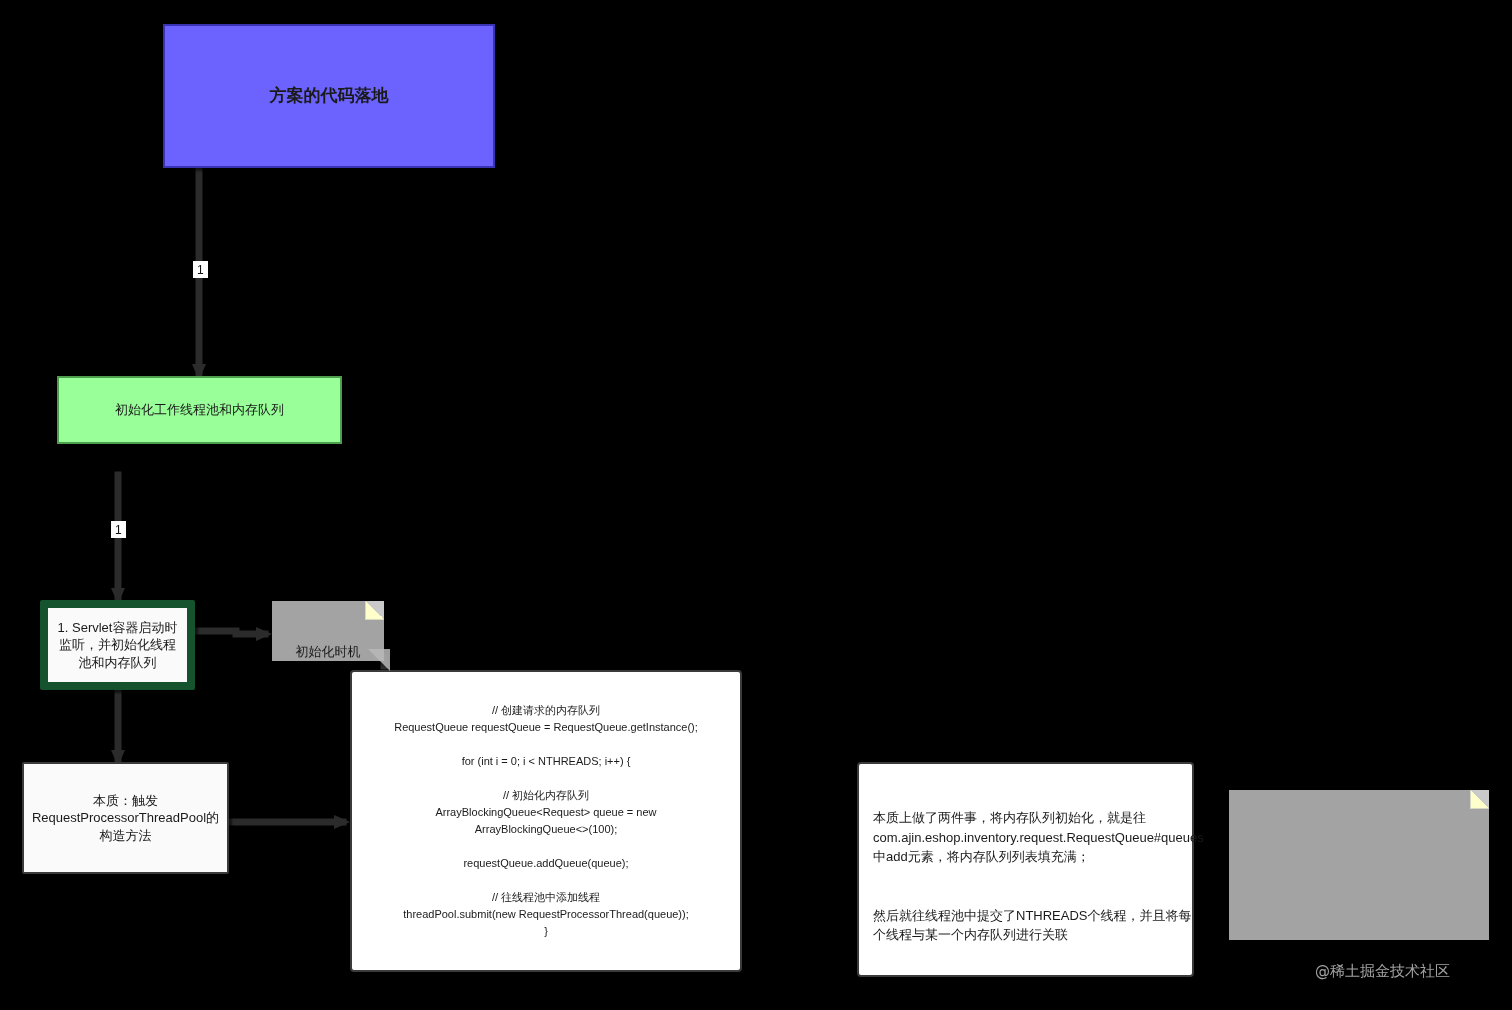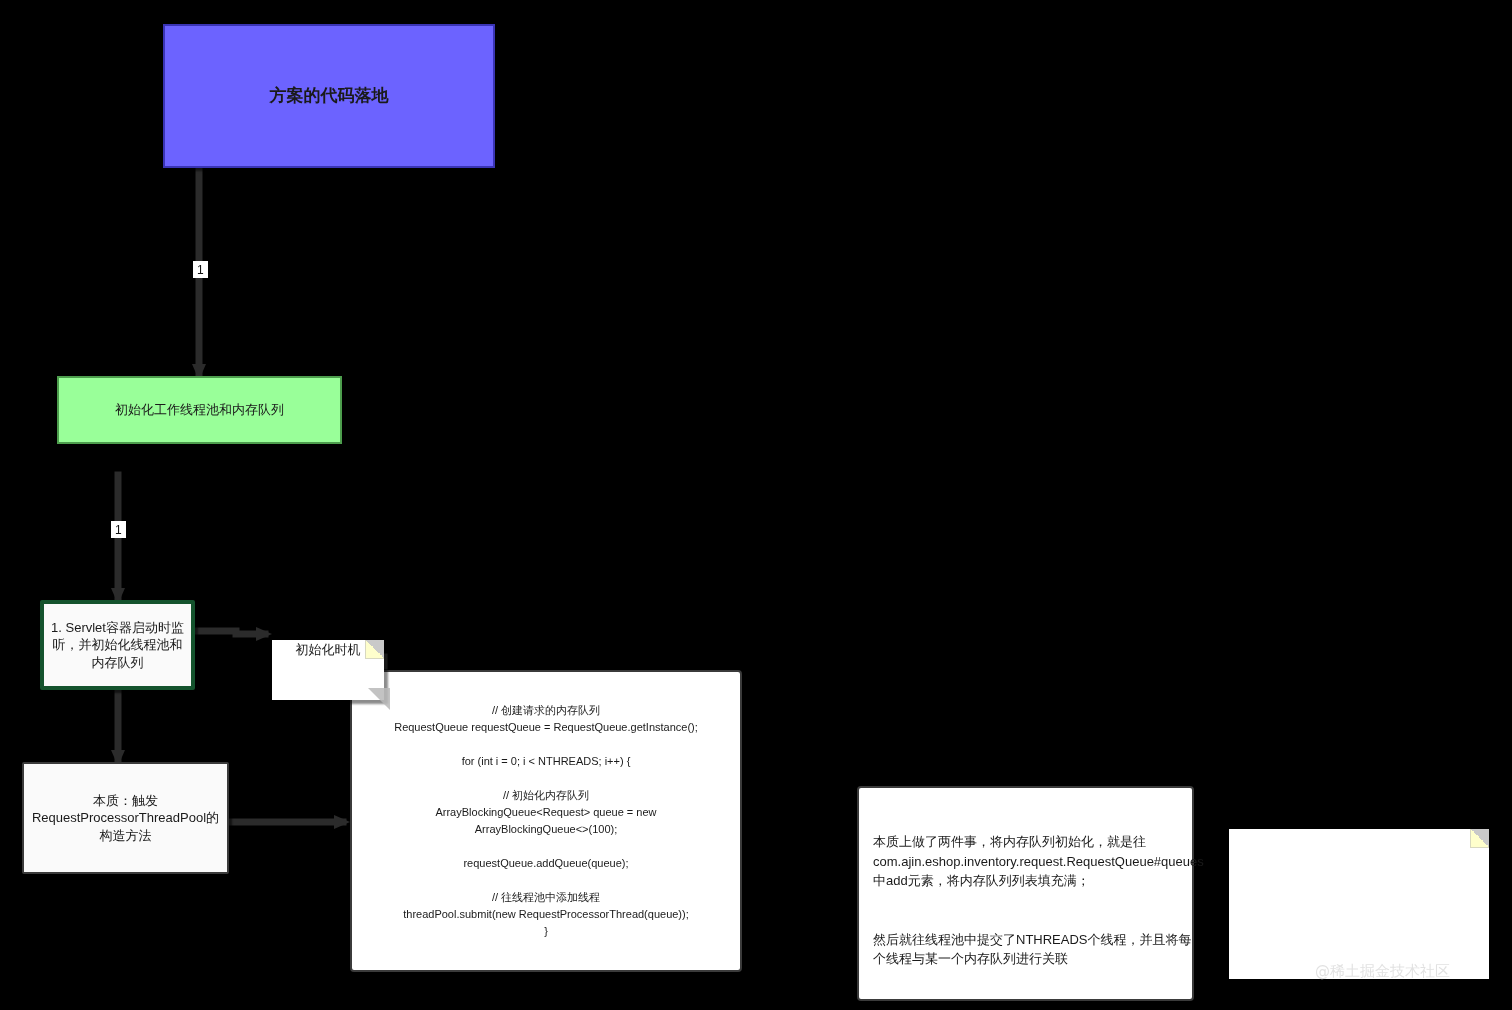--- a/index.html
+++ b/index.html
@@ -52,21 +52,21 @@
     width: 285px; height: 68px;
     background: #99ff99;
     border: 2px solid #4d9e4d;
     font-size: 13px;
   }
 
   #node-servlet {
     left: 40px;   top: 600px;
     width: 155px; height: 90px;
     background: #fafafa;
-    border: 4px solid #14532d;
+    border: 8px solid #14532d;
     border-radius: 2px;
     font-size: 13px;
   }
 
   #node-essence {
     left: 22px;   top: 762px;
     width: 207px; height: 112px;
     background: #fafafa;
     border: 2px solid #3b3b3b;
     border-radius: 2px;
@@ -86,39 +86,37 @@
 
   #node-explain {
     left: 857px;  top: 762px;
     width: 337px; height: 215px;
     background: #ffffff;
     border: 2px solid #3b3b3b;
     border-radius: 4px;
     font-size: 13px;
     align-items: flex-start;
     justify-content: flex-start;
-    margin-top: 24px;
   }
   #node-explain .inner {
     text-align: left;
     padding: 44px 14px 0 14px;
     line-height: 1.5;
   }
 
   
   .note {
     position: absolute;
     box-sizing: border-box;
-    background: #ffffff;
+    background: #a3a3a3;
     color: #1a1a1a;
     z-index: 6;
     display: flex;
-    align-items: flex-start;
+    align-items: flex-end;
     line-height: 1.5;
-    margin-top: 39px;
   }
   .note .fold {
     position: absolute;
     top: 0; right: 0;
     width: 18px; height: 18px;
     background: linear-gradient(225deg, #c9c9c9 50%, #ffffcc 50%);
     border-left: 1px solid #d8d8c0;
     border-bottom: 1px solid #d8d8c0;
   }
 

